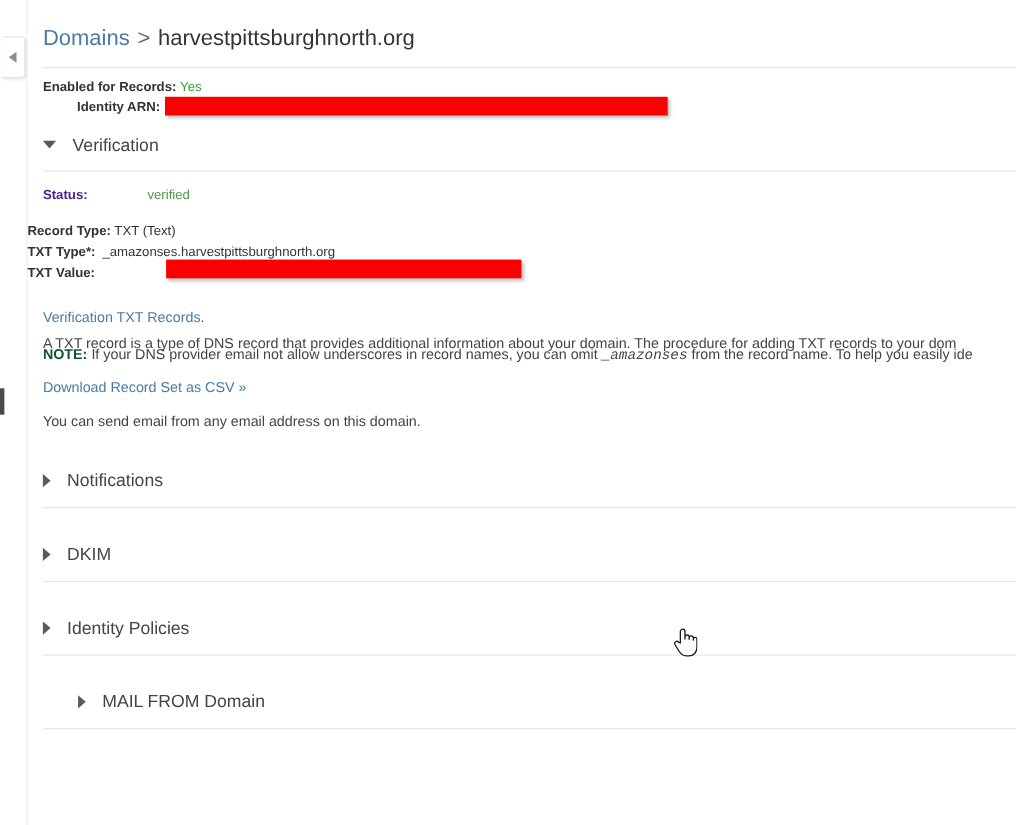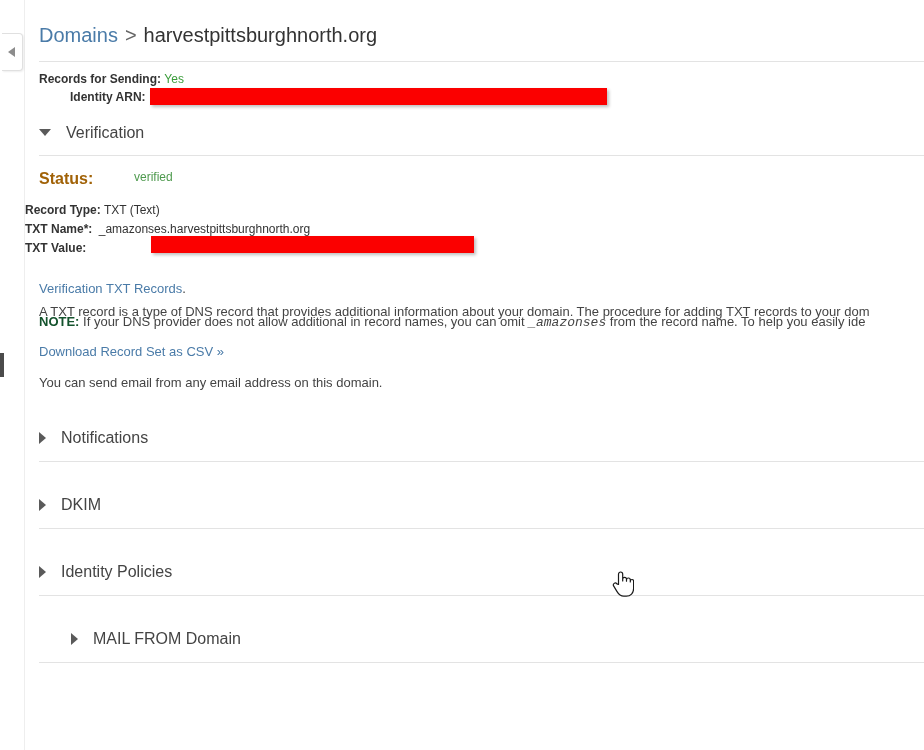--- a/index.html
+++ b/index.html
@@ -149,23 +149,23 @@
     left: 1px;
     font-size: 12px;
     white-space: nowrap;
   }
   .vrow .lbl { font-weight: bold; color: #333333; }
   .vrow .val { color: #333333; }
 
   .status-label {
     position: absolute;
     left: 15px;
-    font-size: 16px;
+    font-size: 12px;
     font-weight: bold;
-    color: #a16207;
+    color: #4c1d95;
   }
   .status-value {
     position: absolute;
     left: 110px;
     font-size: 12px;
     color: #4e9a4e;
   }
 
   .para {
     position: absolute;
@@ -223,21 +223,21 @@
 
 <div id="content">
 
   <div id="breadcrumb">
     <span class="crumb-link">Domains</span><span class="crumb-sep">&gt;</span><span class="crumb-current">harvestpittsburghnorth.org</span>
   </div>
 
   <div class="hrule" style="top:61px;"></div>
 
   <div class="kv-line" style="top:72px;">
-    <span>Records for Sending:</span>
+    <span>Enabled for Records:</span>
     <span class="kv-green">Yes</span>
   </div>
 
   <div class="kv-line" style="top:90px;padding-left:31px;">Identity ARN:</div>
   <div class="redaction" style="left:126px; top:88px; width:457px; height:17px;"></div>
 
   <div class="section-head" style="top:120px;">
     <span class="caret-open"></span><span>Verification</span>
   </div>
 
@@ -245,39 +245,39 @@
 
   <div class="status-label" style="top:170px;">Status:</div>
   <div class="status-value" style="top:170px;">verified</div>
 
   <div class="vrow" style="top:203px;">
     <span class="lbl">Record Type:</span>
     <span class="val">TXT (Text)</span>
   </div>
 
   <div class="vrow" style="top:222px;">
-    <span class="lbl">TXT Name*:</span>
+    <span class="lbl">TXT Type*:</span>
     <span class="val" style="padding-left:3px;">_amazonses.harvestpittsburghnorth.org</span>
   </div>
 
   <div class="vrow" style="top:241px;">
     <span class="lbl">TXT Value:</span>
   </div>
   <div class="redaction" style="left:127px; top:236px; width:323px; height:17px;"></div>
 
   <div class="para" style="top:262px;margin-top:40px;">
     <span>A TXT record is a type of DNS record that provides additional information about your domain. The procedure for adding TXT records to your dom</span>
   </div>
   <div class="para" style="top:279px;">
     <a class="lk">Verification TXT Records</a><span>.</span>
   </div>
 
   <div class="para" style="top:312px;">
     <b>NOTE:</b>
-    <span>If your DNS provider does not allow additional in record names, you can omit</span>
+    <span>If your DNS provider email not allow underscores in record names, you can omit</span>
     <i>_amazonses</i>
     <span>from the record name. To help you easily ide</span>
   </div>
 
   <a class="standalone-link" style="top:344px;">Download Record Set as CSV »</a>
 
   <div class="plain-note" style="top:375px;">You can send email from any email address on this domain.</div>
 
   <div class="section-head" style="top:425px;">
     <span class="caret-closed"></span><span>Notifications</span>

